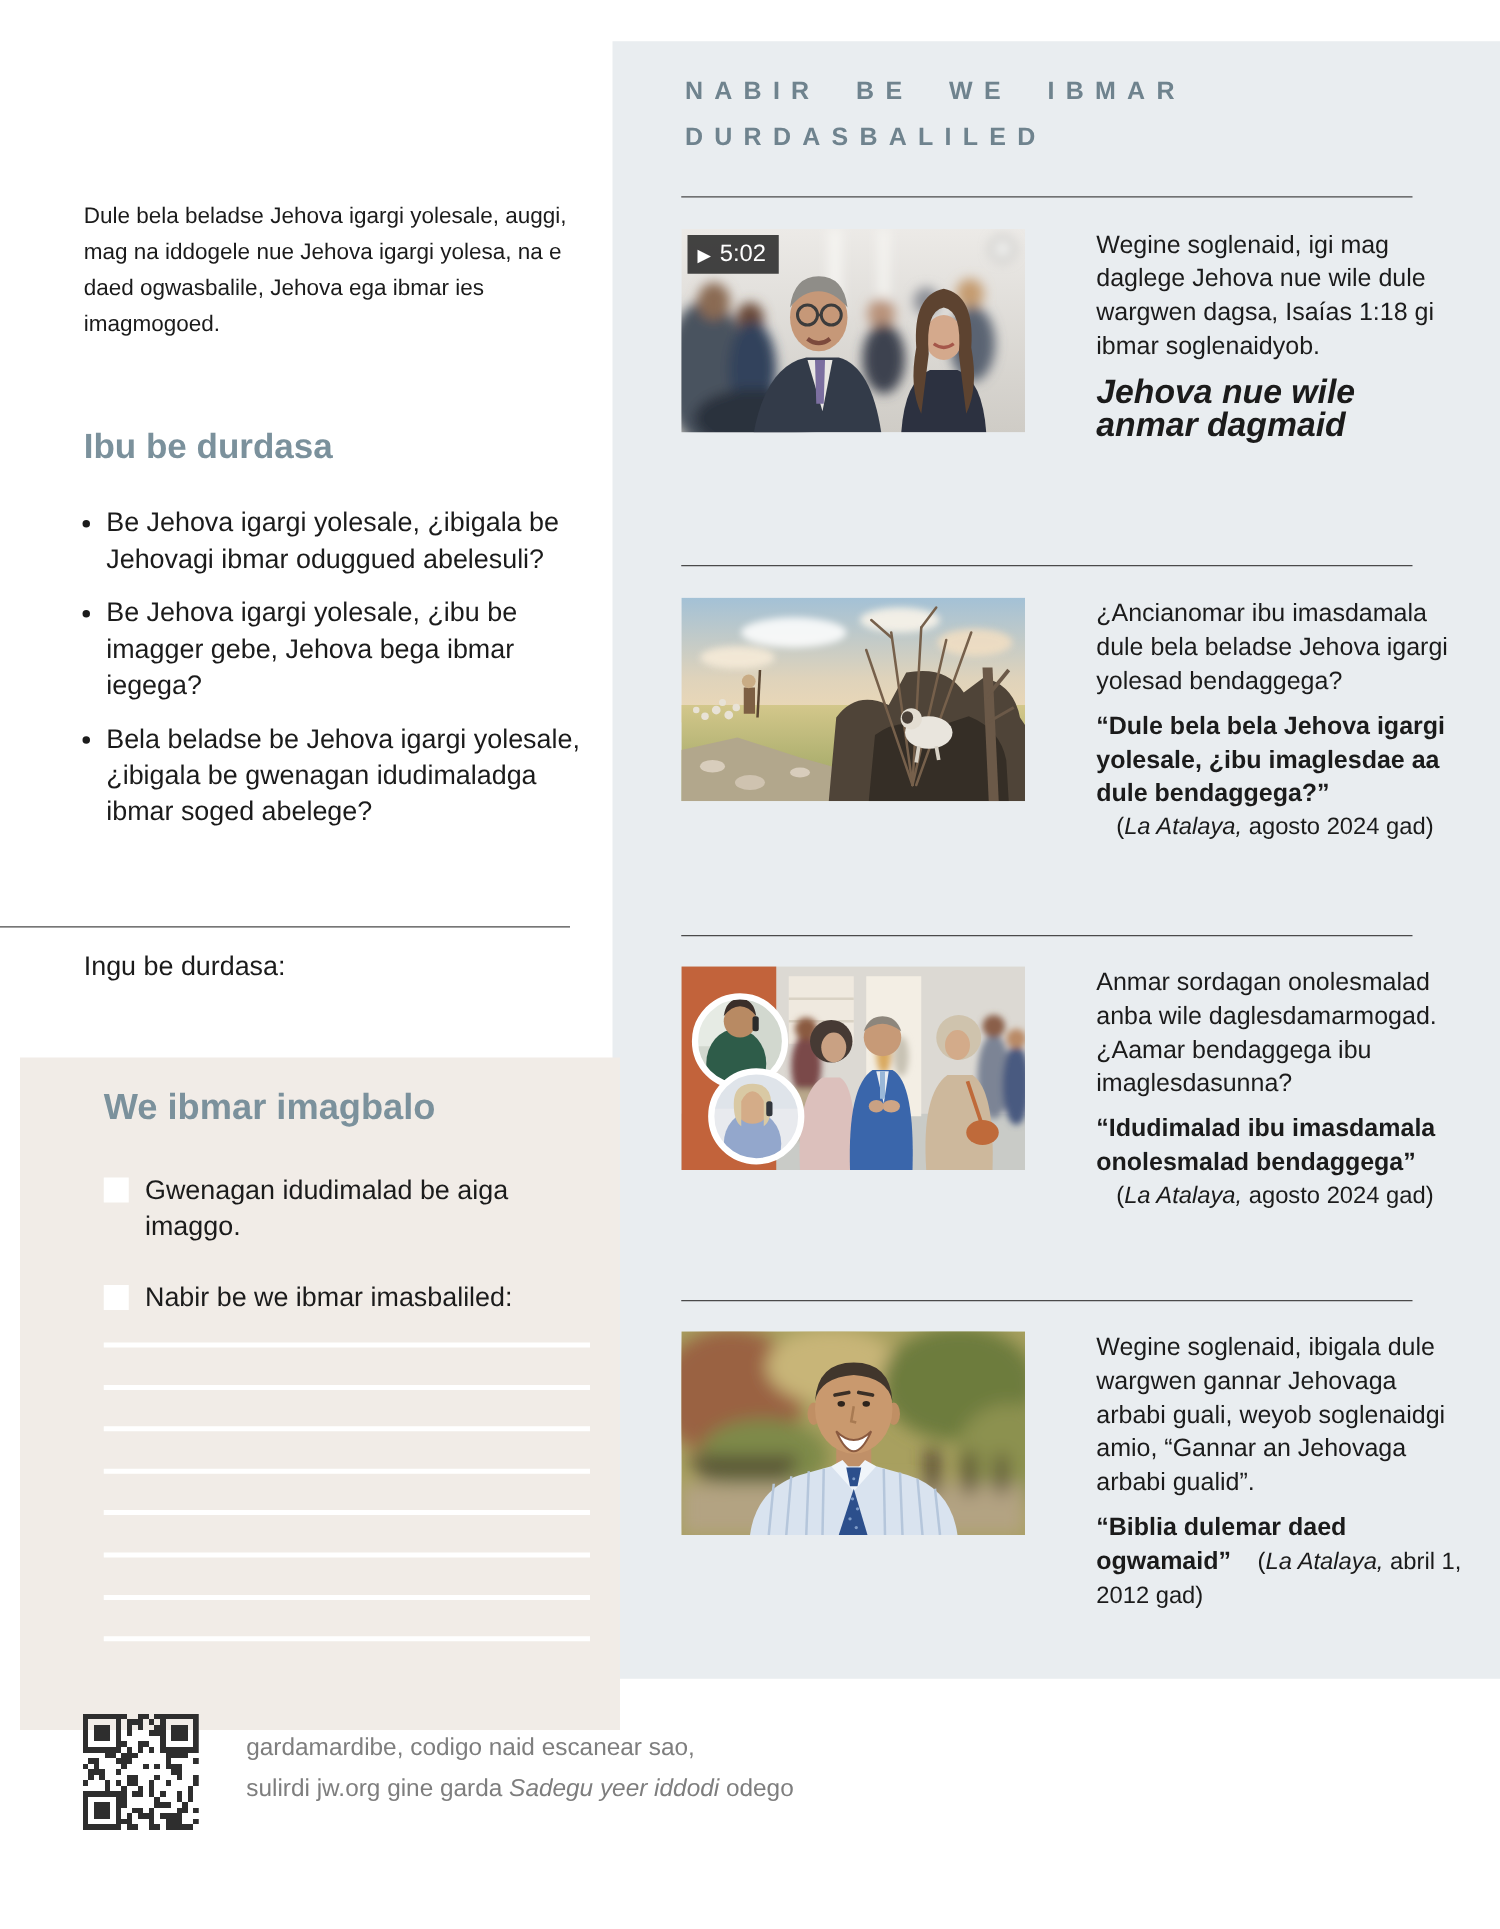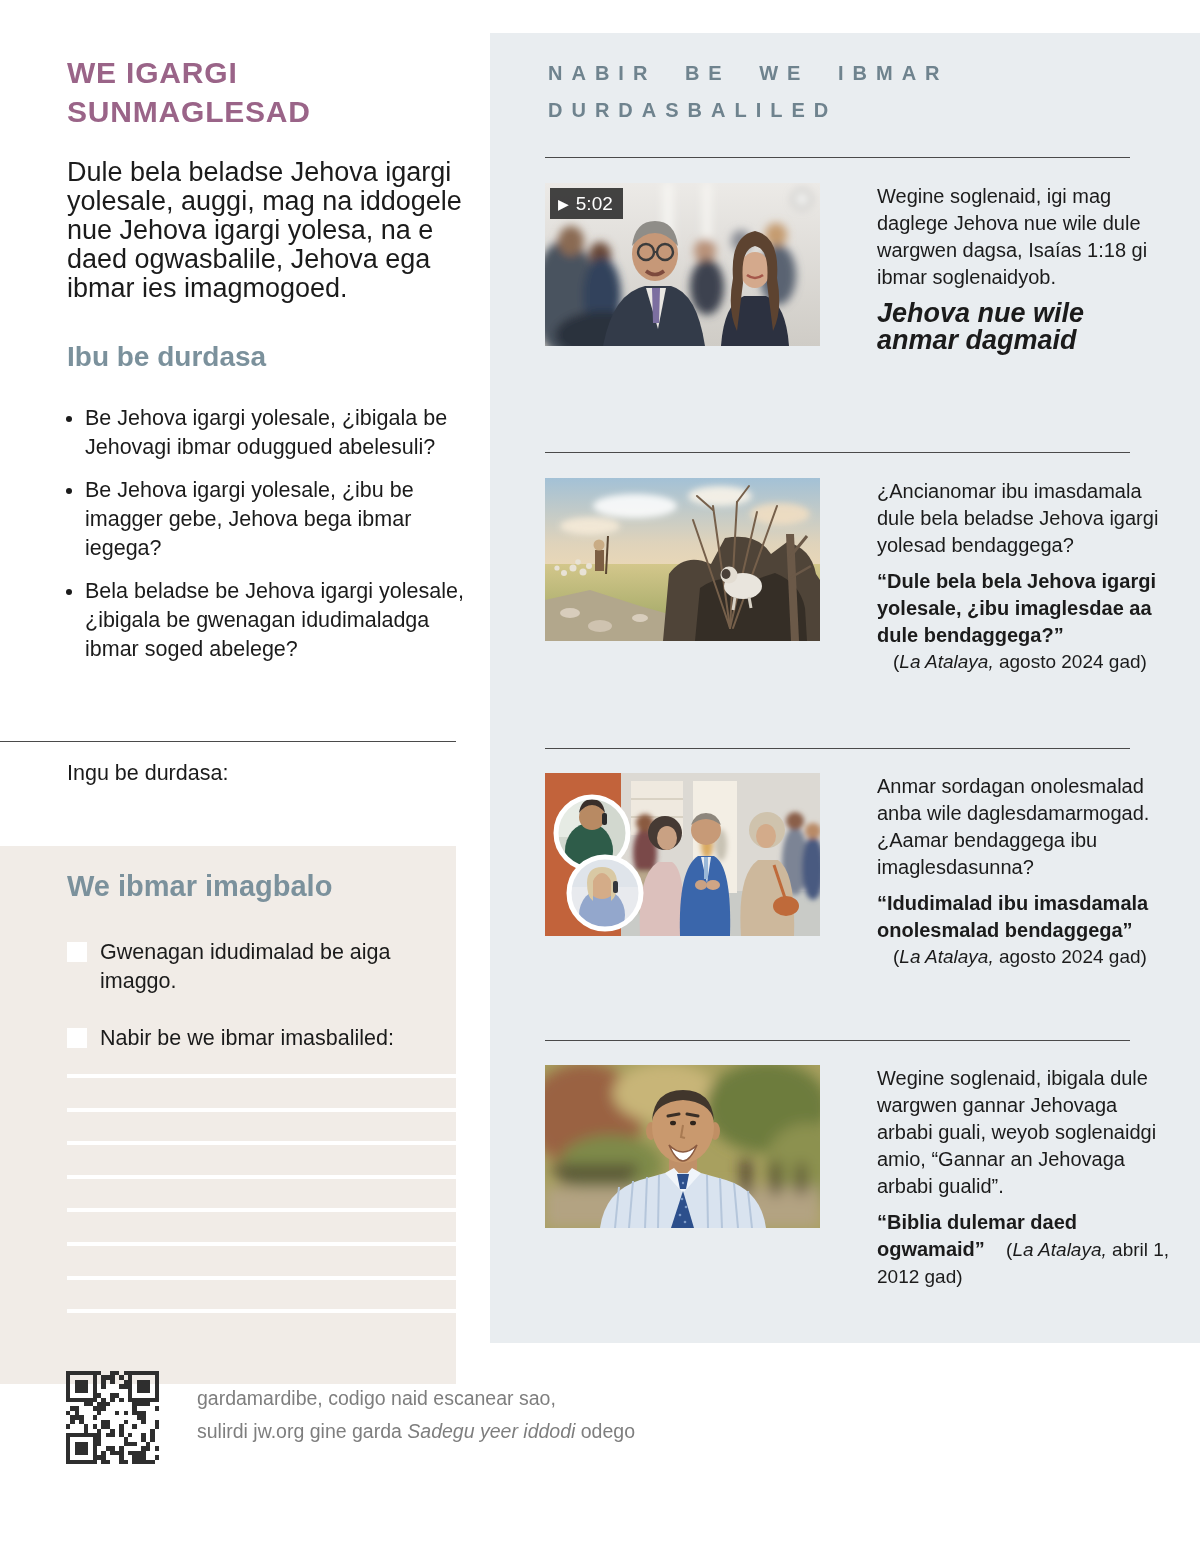--- a/index.html
+++ b/index.html
@@ -3,29 +3,29 @@
 <meta charset="utf-8">
 <style>
   html,body{margin:0;padding:0;background:#fff;}
   #page{position:relative;width:1200px;height:1543px;background:#fff;overflow:hidden;
         font-family:"Liberation Sans",sans-serif;color:#1b1b1b;}
   .abs{position:absolute;}
 
   
   .doc-title{left:67px;top:53px;font-size:30px;line-height:39px;font-weight:700;
              letter-spacing:.8px;color:#9A6488;}
-  .intro{left:67px;top:158px;width:402px;font-size:27px;line-height:29px;}
+  .intro{left:67px;top:158px;width:402px;font-size:18px;line-height:29px;}
   .sec-head{left:67px;top:341px;font-size:28px;font-weight:600;color:#7B919C;}
   ul.bullets{left:54px;top:404px;width:398px;margin:0;padding:0 0 0 31px;
              font-size:21.5px;line-height:29px;}
   ul.bullets li{margin-bottom:14px;}
   .hr-left{left:0;top:741px;width:456px;height:1px;background:#4a4a4a;}
   .prompt{left:67px;top:761px;font-size:21.5px;}
 
-  .notes-box{left:0;top:846px;width:456px;height:538px;background:#F1ECE7;}
+  .notes-box{left:16px;top:846px;width:456px;height:538px;background:#F1ECE7;padding-left:24px;}
   .notes-head{left:67px;top:24px;font-size:29px;font-weight:600;color:#7B919C;}
   .chk-item{left:67px;width:368px;}
   .chk-item-1{top:92px;}
   .chk-item-2{top:178px;}
   .chk{position:absolute;left:0;top:4px;width:20px;height:20px;background:#ffffff;}
   .chk-label{display:block;margin-left:33px;font-size:21.5px;line-height:29px;}
   .note-lines{left:67px;top:228px;width:389px;height:250px;}
   .note-line{width:389px;height:4px;background:#ffffff;margin-bottom:29.6px;}
 
   
@@ -53,24 +53,20 @@
   .qr{left:66px;top:1371px;width:93px;height:93px;}
   .footer-text{left:197px;top:1382px;width:540px;font-size:19.5px;line-height:33px;color:#7E7E7E;}
 </style>
 </head>
 <body>
 
 <div id="page">
 
   <div class="abs panel"></div>
 
-  <div class="abs doc-title">
-    <div>WE IGARGI</div>
-    <div>SUNMAGLESAD</div>
-  </div>
 
   <div class="abs intro">Dule bela beladse Jehova igargi yolesale, auggi, mag na iddogele nue Jehova igargi yolesa, na e daed ogwasbalile, Jehova ega ibmar ies imagmogoed.</div>
 
   <div class="abs sec-head">Ibu be durdasa</div>
 
   <ul class="abs bullets">
     <li>Be Jehova igargi yolesale, ¿ibigala be Jehovagi ibmar oduggued abelesuli?</li>
     <li>Be Jehova igargi yolesale, ¿ibu be imagger gebe, Jehova bega ibmar iegega?</li>
     <li>Bela beladse be Jehova igargi yolesale, ¿ibigala be gwenagan idudimaladga ibmar soged abelege?</li>
   </ul>

